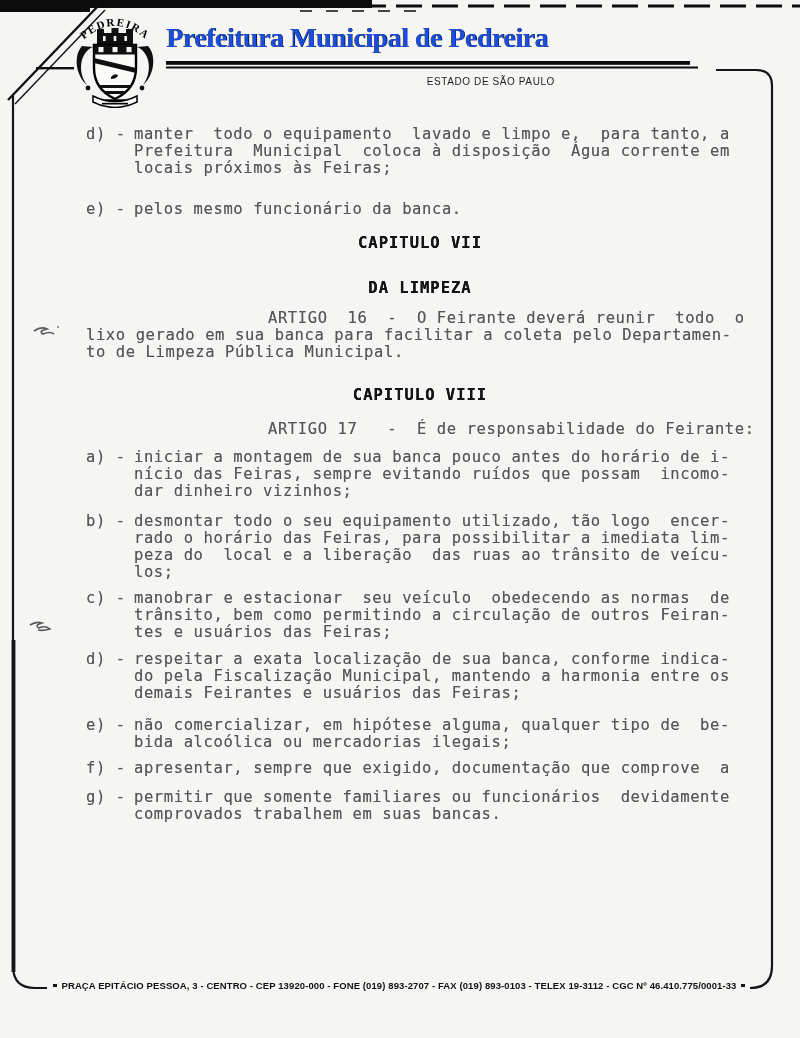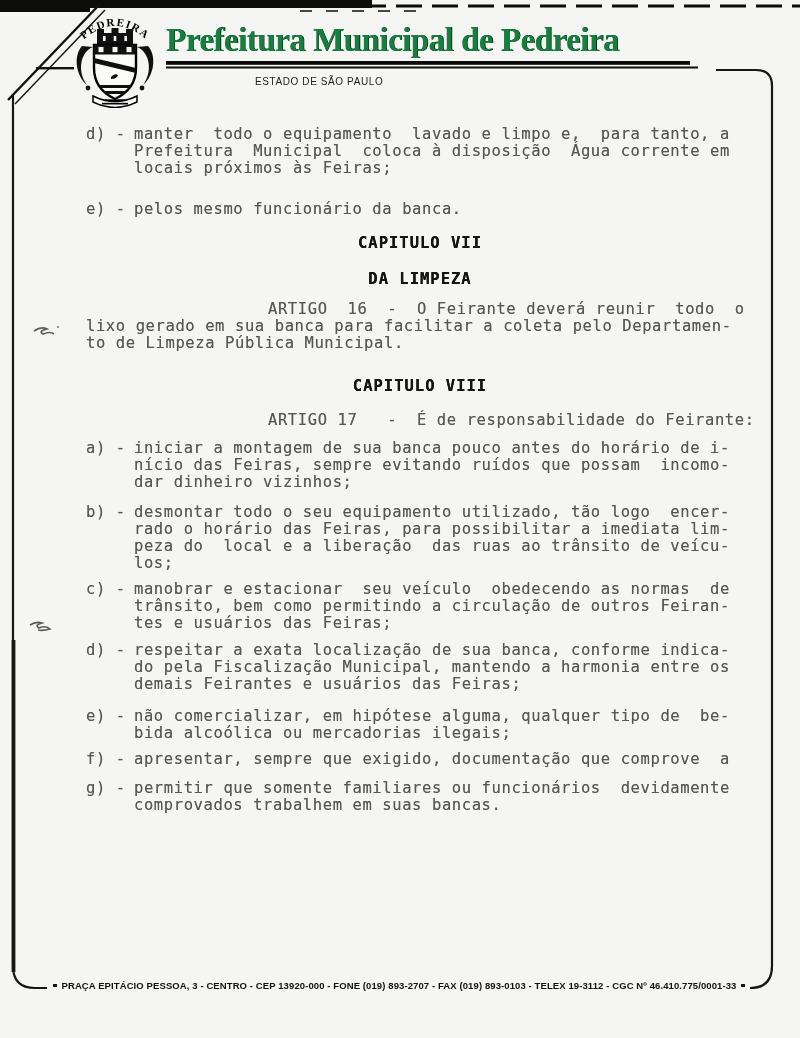--- a/index.html
+++ b/index.html
@@ -7,43 +7,43 @@
     width:800px;height:1038px;position:relative;overflow:hidden;
     background:#f5f5f3;
     font-family:"DejaVu Sans Mono",monospace;
   }
   
   .overlay{position:absolute;inset:0;width:800px;height:1038px;pointer-events:none;z-index:1;}
   
   .emblem{position:absolute;left:64px;top:12px;width:102px;height:96px;z-index:2;}
   .page-title{
     position:absolute;left:166px;top:22px;z-index:2;
-    font-family:"Liberation Serif",serif;font-weight:700;font-size:33px;color:#15803d;
+    font-family:"Liberation Serif",serif;font-weight:700;font-size:28px;color:#1d4ed8;
     letter-spacing:-0.5px;white-space:nowrap;text-shadow:0.6px 0 0 #0a0a0a;
   }
   .state-subtitle{
-    position:absolute;left:255px;top:76px;width:300px;text-align:left;z-index:2;
+    position:absolute;left:255px;top:76px;width:300px;text-align:right;z-index:2;
     font-family:"Liberation Sans",sans-serif;font-size:10px;font-weight:500;
     letter-spacing:0.6px;color:#1d1d1d;
   }
   
   .doc{
     position:absolute;left:86px;top:126px;width:668px;z-index:2;
     font-size:15.5px;line-height:17px;letter-spacing:0.6px;color:#565656;
   }
   .tline{white-space:pre;text-shadow:0 0 0.5px rgba(80,80,80,.55);}
   .item{display:flex;align-items:flex-start;}
   .ilabel{flex:none;width:48px;white-space:pre;text-shadow:0 0 0.5px rgba(80,80,80,.55);}
   .itext{flex:1;min-width:0;}
   .heading{
     text-align:center;font-weight:bold;color:#141414;letter-spacing:1px;
     text-shadow:0 0 0.6px #000;
   }
   .indent1{padding-left:182px;}
-  .mb24{margin-bottom:24px}.mb17{margin-bottom:17px}.mb16{margin-bottom:19px}
+  .mb24{margin-bottom:24px}.mb17{margin-bottom:17px}.mb16{margin-bottom:28px}
   .mb13{margin-bottom:13px}.mb26{margin-bottom:26px}.mb11{margin-bottom:11px}
   .mb9{margin-bottom:9px}.mb10{margin-bottom:10px}.mb15{margin-bottom:15px}
   .mb12{margin-bottom:12px}
   
   .footer{
     position:absolute;left:48px;top:980px;width:702px;z-index:2;
     display:flex;align-items:center;
   }
   .fline{flex:1;height:2.2px;background:#141414;margin:0 5px;}
   .footer-text{

